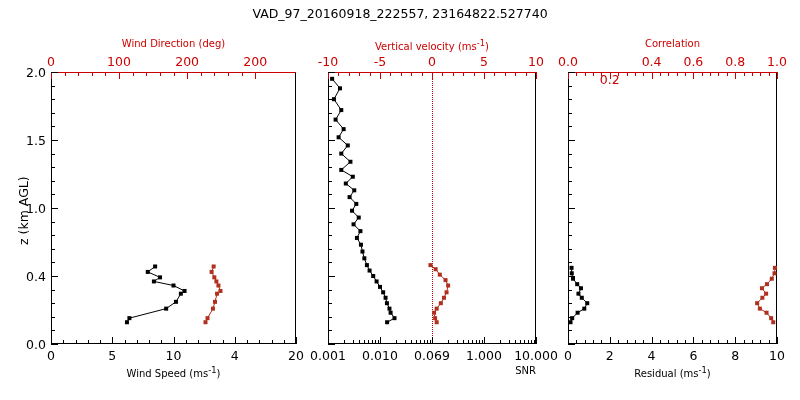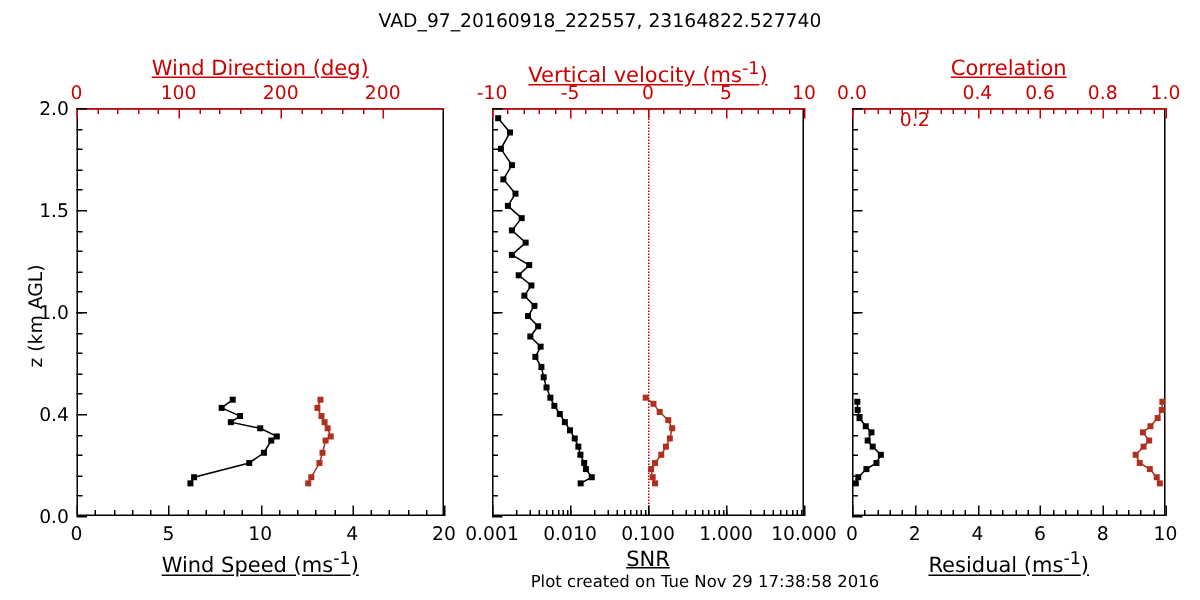--- a/index.html
+++ b/index.html
@@ -9,21 +9,21 @@
   #root{position:relative;width:800px;height:400px;}
 
   .ttl{position:absolute;text-align:center;white-space:pre;}
   #title-line1{left:0;top:6px;width:800px;font-size:12.5px;}
   #title-line2{left:0;top:22px;width:800px;font-size:12.5px;}
 
   .panel{position:absolute;box-sizing:border-box;
          border:1px solid #000;background:#fff;}
   .panel .topborder{position:absolute;left:-1px;right:-1px;top:-1px;height:1px;background:#cc0000;}
 
-  .axlabel{position:absolute;text-align:center;white-space:pre;font-size:14px;text-decoration:underline;}
+  .axlabel{position:absolute;text-align:center;white-space:pre;font-size:10px;}
   .axlabel.red{color:#cc0000;}
 
   .ticklbl{position:absolute;font-size:12.5px;white-space:pre;
            transform:translateX(-50%);text-align:center;}
   .ticklbl.red{color:#cc0000;}
   .ticklbl.ylbl{transform:translate(-100%,-50%);text-align:right;}
 
   .tick{position:absolute;background:#000;}
   .tick.red{background:#cc0000;}
 
@@ -164,21 +164,21 @@
       </svg>
       <div class="panel" style="left: 328px; top: 72px; width: 208px; height: 272px;">
         <div class="topborder"></div>
       </div>
       <div class="vgrid" style="left: 432px; top: 72px; height: 272px;"></div>
       <div class="tick" style="left: 328px; top: 337px; width: 1px; height: 7px;"></div>
       <div class="ticklbl" style="left: 328px; top: 348px;">0.001</div>
       <div class="tick" style="left: 380px; top: 337px; width: 1px; height: 7px;"></div>
       <div class="ticklbl" style="left: 380px; top: 348px;">0.010</div>
       <div class="tick" style="left: 432px; top: 337px; width: 1px; height: 7px;"></div>
-      <div class="ticklbl" style="left: 432px; top: 348px;">0.100</div>
+      <div class="ticklbl" style="left: 432px; top: 348px;">0.069</div>
       <div class="tick" style="left: 484px; top: 337px; width: 1px; height: 7px;"></div>
       <div class="ticklbl" style="left: 484px; top: 348px;">1.000</div>
       <div class="tick" style="left: 536px; top: 337px; width: 1px; height: 7px;"></div>
       <div class="ticklbl" style="left: 536px; top: 348px;">10.000</div>
       <div class="tick" style="left: 343.654px; top: 340px; width: 1px; height: 4px;"></div>
       <div class="tick" style="left: 352.81px; top: 340px; width: 1px; height: 4px;"></div>
       <div class="tick" style="left: 359.307px; top: 340px; width: 1px; height: 4px;"></div>
       <div class="tick" style="left: 364.346px; top: 340px; width: 1px; height: 4px;"></div>
       <div class="tick" style="left: 368.464px; top: 340px; width: 1px; height: 4px;"></div>
       <div class="tick" style="left: 371.945px; top: 340px; width: 1px; height: 4px;"></div>
@@ -231,21 +231,21 @@
       <div class="tick red" style="left: 421.6px; top: 72px; width: 1px; height: 4px;"></div>
       <div class="tick red" style="left: 442.4px; top: 72px; width: 1px; height: 4px;"></div>
       <div class="tick red" style="left: 452.8px; top: 72px; width: 1px; height: 4px;"></div>
       <div class="tick red" style="left: 463.2px; top: 72px; width: 1px; height: 4px;"></div>
       <div class="tick red" style="left: 473.6px; top: 72px; width: 1px; height: 4px;"></div>
       <div class="tick red" style="left: 494.4px; top: 72px; width: 1px; height: 4px;"></div>
       <div class="tick red" style="left: 504.8px; top: 72px; width: 1px; height: 4px;"></div>
       <div class="tick red" style="left: 515.2px; top: 72px; width: 1px; height: 4px;"></div>
       <div class="tick red" style="left: 525.6px; top: 72px; width: 1px; height: 4px;"></div>
       <div class="axlabel red" style="left: 328px; width: 208px; top: 38px;">Vertical velocity (ms<sup>-1</sup>)</div>
-      <div class="axlabel" style="left: 328px; width: 208px; top: 365px;">SNR</div>
+      <div class="axlabel" style="left: 328px; width: 208px; top: 365px; text-align: right;">SNR</div>
       <div class="tick" style="left: 328px; top: 344px; width: 7px; height: 1px;"></div>
       <div class="tick" style="left: 328px; top: 276px; width: 7px; height: 1px;"></div>
       <div class="tick" style="left: 328px; top: 208px; width: 7px; height: 1px;"></div>
       <div class="tick" style="left: 328px; top: 140px; width: 7px; height: 1px;"></div>
       <div class="tick" style="left: 328px; top: 72px; width: 7px; height: 1px;"></div>
       <div class="tick" style="left: 328px; top: 330.4px; width: 4px; height: 1px;"></div>
       <div class="tick" style="left: 328px; top: 316.8px; width: 4px; height: 1px;"></div>
       <div class="tick" style="left: 328px; top: 303.2px; width: 4px; height: 1px;"></div>
       <div class="tick" style="left: 328px; top: 289.6px; width: 4px; height: 1px;"></div>
       <div class="tick" style="left: 328px; top: 262.4px; width: 4px; height: 1px;"></div>
@@ -442,14 +442,13 @@
           <rect x="759.95" y="286.24" width="4" height="4" class="mk-red"></rect>
           <rect x="764.97" y="282.16" width="4" height="4" class="mk-red"></rect>
           <rect x="769.77" y="276.72" width="4" height="4" class="mk-red"></rect>
           <rect x="772.49" y="271.28" width="4" height="4" class="mk-red"></rect>
           <rect x="772.91" y="265.84" width="4" height="4" class="mk-red"></rect>
         </g>
       </svg>
       <div class="ylabel" style="left: 16px; top: 245px;">z (km AGL)</div>
     </div>
 
-  <div id="footer"><span id="footer-inner">Plot created on Tue Nov 29 17:38:58 2016</span></div>
 </div>
 
 </body></html>

